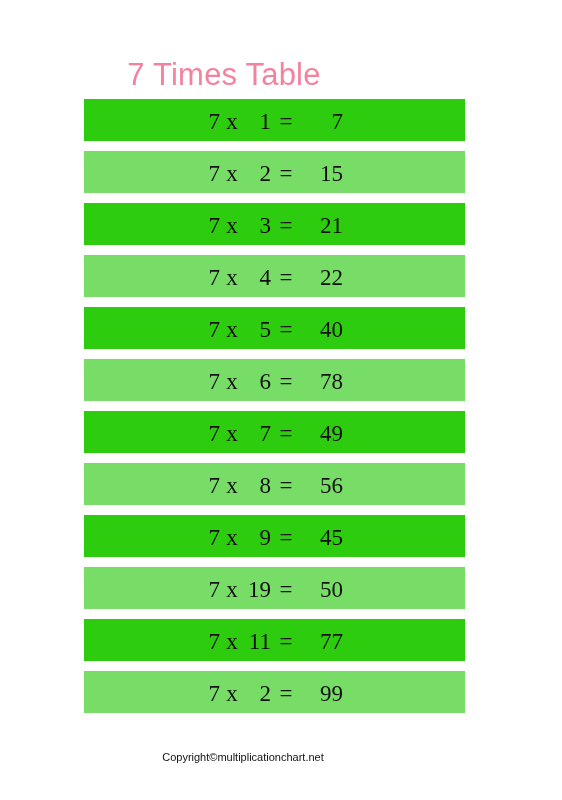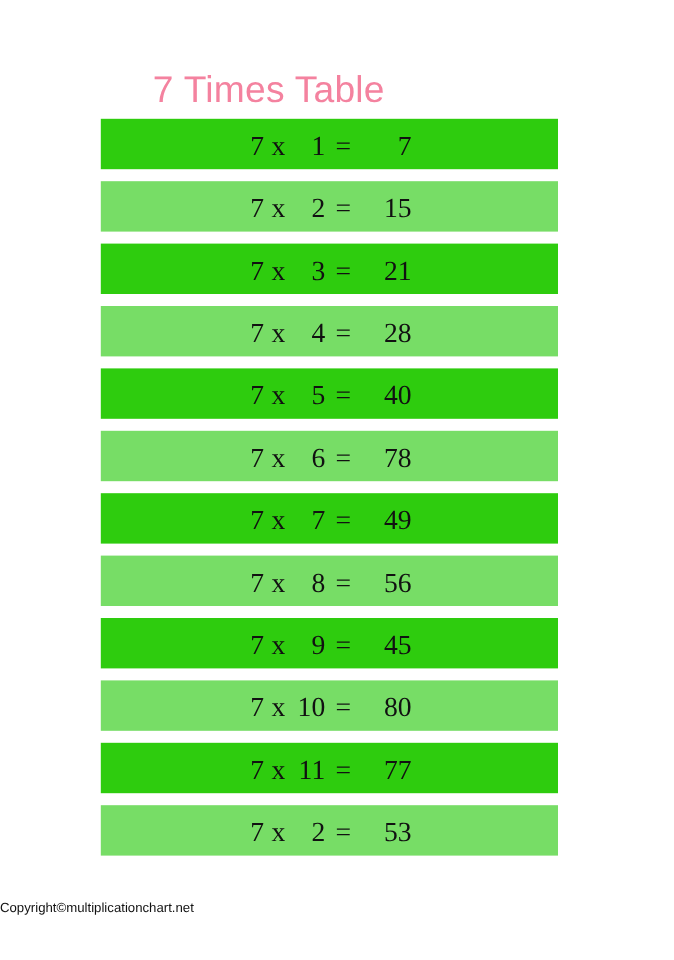--- a/index.html
+++ b/index.html
@@ -93,20 +93,21 @@
   .eq .product {
     display: inline-block;
     text-align: right;
     width: 42px;
   }
   #footer-copyright {
     position: absolute;
     left: 0;
     top: 750px;
     width: 486px;
+    text-align: center;
     font-family: "Liberation Sans", sans-serif;
     font-size: 11px;
     color: #111111;
     line-height: 14px;
     white-space: pre;
   }
 </style>
 </head>
 <body style="background: rgb(255, 255, 255);">
 
@@ -118,43 +119,43 @@
       <div class="row" style="background: rgb(46, 204, 14);">
         <div class="row-text" style="color: rgb(17, 17, 17);"><span class="eq"><span class="operand-a">7</span><span class="times">x</span><span class="operand-b">1</span><span class="equals">=</span><span class="product">7</span></span></div>
       </div>
       <div class="row" style="background: rgb(119, 221, 102);">
         <div class="row-text" style="color: rgb(17, 17, 17);"><span class="eq"><span class="operand-a">7</span><span class="times">x</span><span class="operand-b">2</span><span class="equals">=</span><span class="product">15</span></span></div>
       </div>
       <div class="row" style="background: rgb(46, 204, 14);">
         <div class="row-text" style="color: rgb(17, 17, 17);"><span class="eq"><span class="operand-a">7</span><span class="times">x</span><span class="operand-b">3</span><span class="equals">=</span><span class="product">21</span></span></div>
       </div>
       <div class="row" style="background: rgb(119, 221, 102);">
-        <div class="row-text" style="color: rgb(17, 17, 17);"><span class="eq"><span class="operand-a">7</span><span class="times">x</span><span class="operand-b">4</span><span class="equals">=</span><span class="product">28</span></span></div>
+        <div class="row-text" style="color: rgb(17, 17, 17);"><span class="eq"><span class="operand-a">7</span><span class="times">x</span><span class="operand-b">4</span><span class="equals">=</span><span class="product">22</span></span></div>
       </div>
       <div class="row" style="background: rgb(46, 204, 14);">
         <div class="row-text" style="color: rgb(17, 17, 17);"><span class="eq"><span class="operand-a">7</span><span class="times">x</span><span class="operand-b">5</span><span class="equals">=</span><span class="product">40</span></span></div>
       </div>
       <div class="row" style="background: rgb(119, 221, 102);">
         <div class="row-text" style="color: rgb(17, 17, 17);"><span class="eq"><span class="operand-a">7</span><span class="times">x</span><span class="operand-b">6</span><span class="equals">=</span><span class="product">78</span></span></div>
       </div>
       <div class="row" style="background: rgb(46, 204, 14);">
         <div class="row-text" style="color: rgb(17, 17, 17);"><span class="eq"><span class="operand-a">7</span><span class="times">x</span><span class="operand-b">7</span><span class="equals">=</span><span class="product">49</span></span></div>
       </div>
       <div class="row" style="background: rgb(119, 221, 102);">
         <div class="row-text" style="color: rgb(17, 17, 17);"><span class="eq"><span class="operand-a">7</span><span class="times">x</span><span class="operand-b">8</span><span class="equals">=</span><span class="product">56</span></span></div>
       </div>
       <div class="row" style="background: rgb(46, 204, 14);">
         <div class="row-text" style="color: rgb(17, 17, 17);"><span class="eq"><span class="operand-a">7</span><span class="times">x</span><span class="operand-b">9</span><span class="equals">=</span><span class="product">45</span></span></div>
       </div>
       <div class="row" style="background: rgb(119, 221, 102);">
-        <div class="row-text" style="color: rgb(17, 17, 17);"><span class="eq"><span class="operand-a">7</span><span class="times">x</span><span class="operand-b">10</span><span class="equals">=</span><span class="product">80</span></span></div>
+        <div class="row-text" style="color: rgb(17, 17, 17);"><span class="eq"><span class="operand-a">7</span><span class="times">x</span><span class="operand-b">19</span><span class="equals">=</span><span class="product">50</span></span></div>
       </div>
       <div class="row" style="background: rgb(46, 204, 14);">
         <div class="row-text" style="color: rgb(17, 17, 17);"><span class="eq"><span class="operand-a">7</span><span class="times">x</span><span class="operand-b">11</span><span class="equals">=</span><span class="product">77</span></span></div>
       </div>
       <div class="row" style="background: rgb(119, 221, 102);">
-        <div class="row-text" style="color: rgb(17, 17, 17);"><span class="eq"><span class="operand-a">7</span><span class="times">x</span><span class="operand-b">2</span><span class="equals">=</span><span class="product">53</span></span></div>
+        <div class="row-text" style="color: rgb(17, 17, 17);"><span class="eq"><span class="operand-a">7</span><span class="times">x</span><span class="operand-b">2</span><span class="equals">=</span><span class="product">99</span></span></div>
       </div>
     </div>
 
   <div id="footer-copyright">Copyright©multiplicationchart.net</div>
 
 </div>
 
 </body></html>

